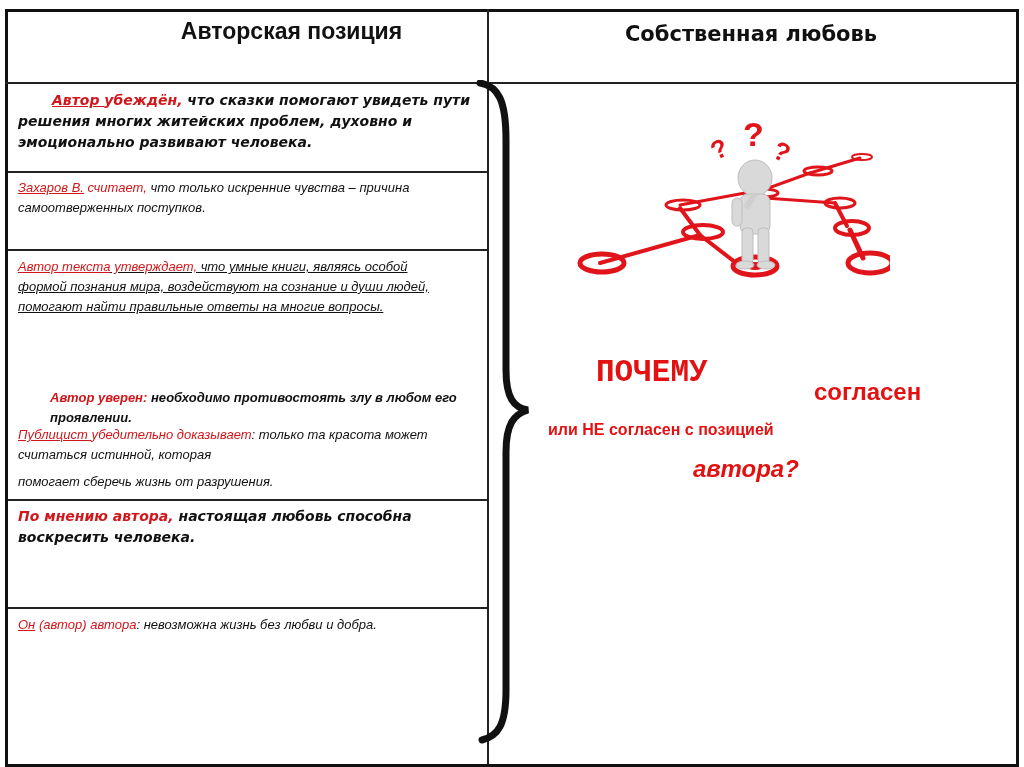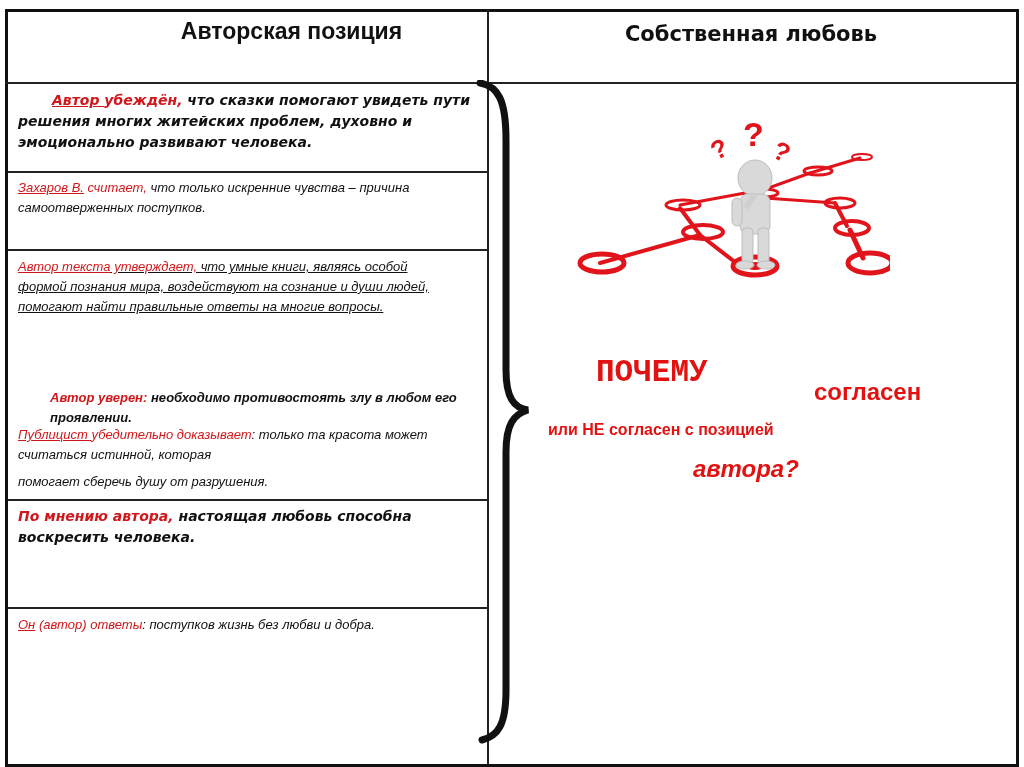--- a/index.html
+++ b/index.html
@@ -51,29 +51,29 @@
 <div class="cell arial" style="top:257px; width:440px; font-weight:normal;text-decoration:underline;">
   <span class="red u">Автор  текста</span><span class="red"> утверждает,</span><span> что умные книги, являясь особой формой познания мира, воздействуют на сознание и души людей, помогают найти правильные ответы на многие вопросы.</span>
 </div>
 <div class="cell arial" style="top:388px; width:455px; font-weight:bold;margin-left:32px;">
   <span class="red">Автор уверен:</span><span> необходимо противостоять злу в любом его проявлении.</span>
 </div>
 <div class="cell arial" style="top:418px; width:455px; font-weight:normal;margin-top:7px;">
   <span class="red u">Публицист </span><span class="red">убедительно доказывает</span><span>: только та красота может считаться истинной, которая</span>
 </div>
 <div class="cell arial" style="top:472px; width:455px; font-weight:normal;">
-  <span>помогает сберечь  душу от разрушения.</span>
+  <span>помогает сберечь  жизнь от разрушения.</span>
 </div>
 
 <div class="cell calibri" style="top:506px; width:400px;">
   <span class="red">По мнению автора,</span><span> настоящая любовь способна воскресить человека.</span>
 </div>
 
 <div class="cell arial" style="top:615px; width:455px; font-weight:normal;">
-  <span class="red u">Он</span><span class="red"> (автор) ответы</span><span>: поступков жизнь без любви и добра.</span>
+  <span class="red u">Он</span><span class="red"> (автор) автора</span><span>: невозможна жизнь без любви и добра.</span>
 </div>
 
 <svg class="brace" width="70" height="670" viewBox="0 0 70 670">
   <path d="M10 3 C 28 6, 36 20, 36 60 L 36 290 C 36 318, 44 328, 58 330 C 44 334, 36 344, 36 372 L 36 610 C 36 645, 28 656, 12 660" fill="none" stroke="#111" stroke-width="7" stroke-linecap="round"></path>
 </svg>
 
 <svg class="figure" width="320" height="180" viewBox="0 0 320 180">
   <g fill="none" stroke="#e0141a" stroke-linecap="round">
 
     <line x1="30" y1="155" x2="130" y2="127" stroke-width="4"></line>

